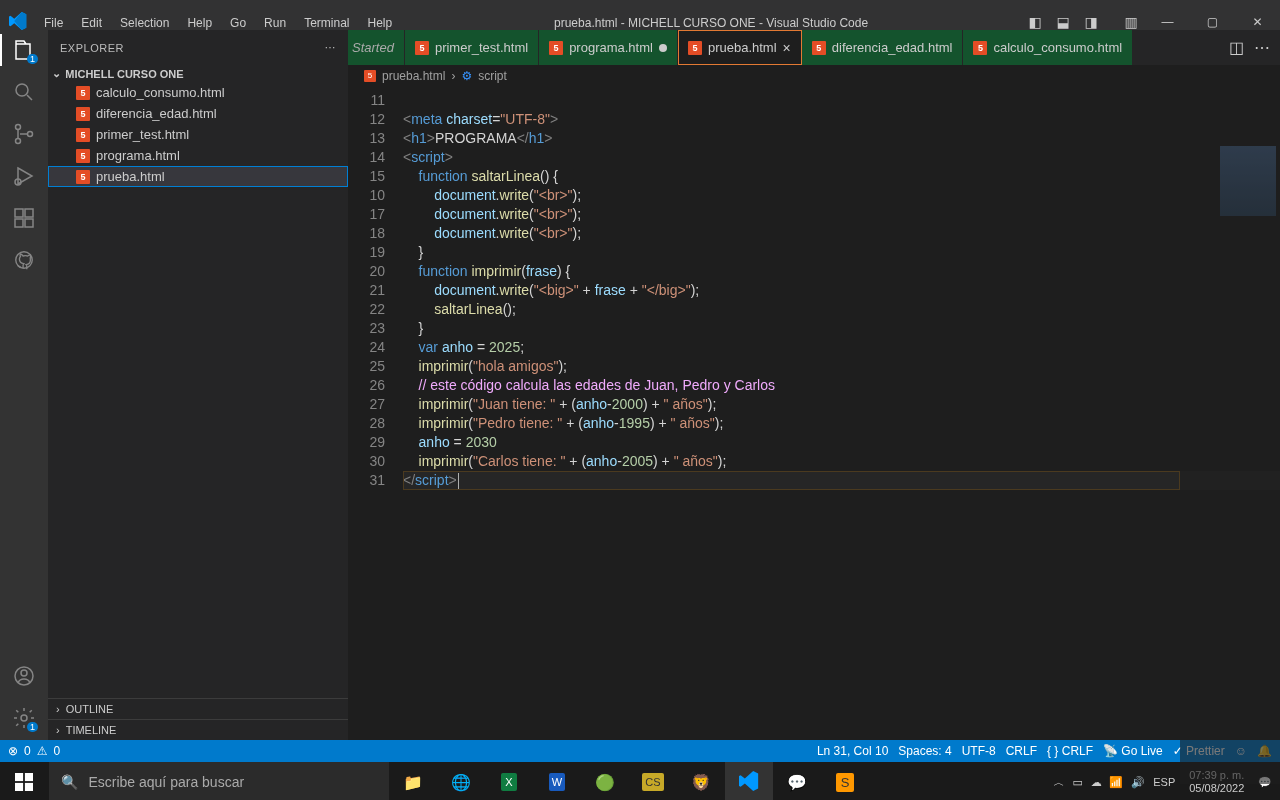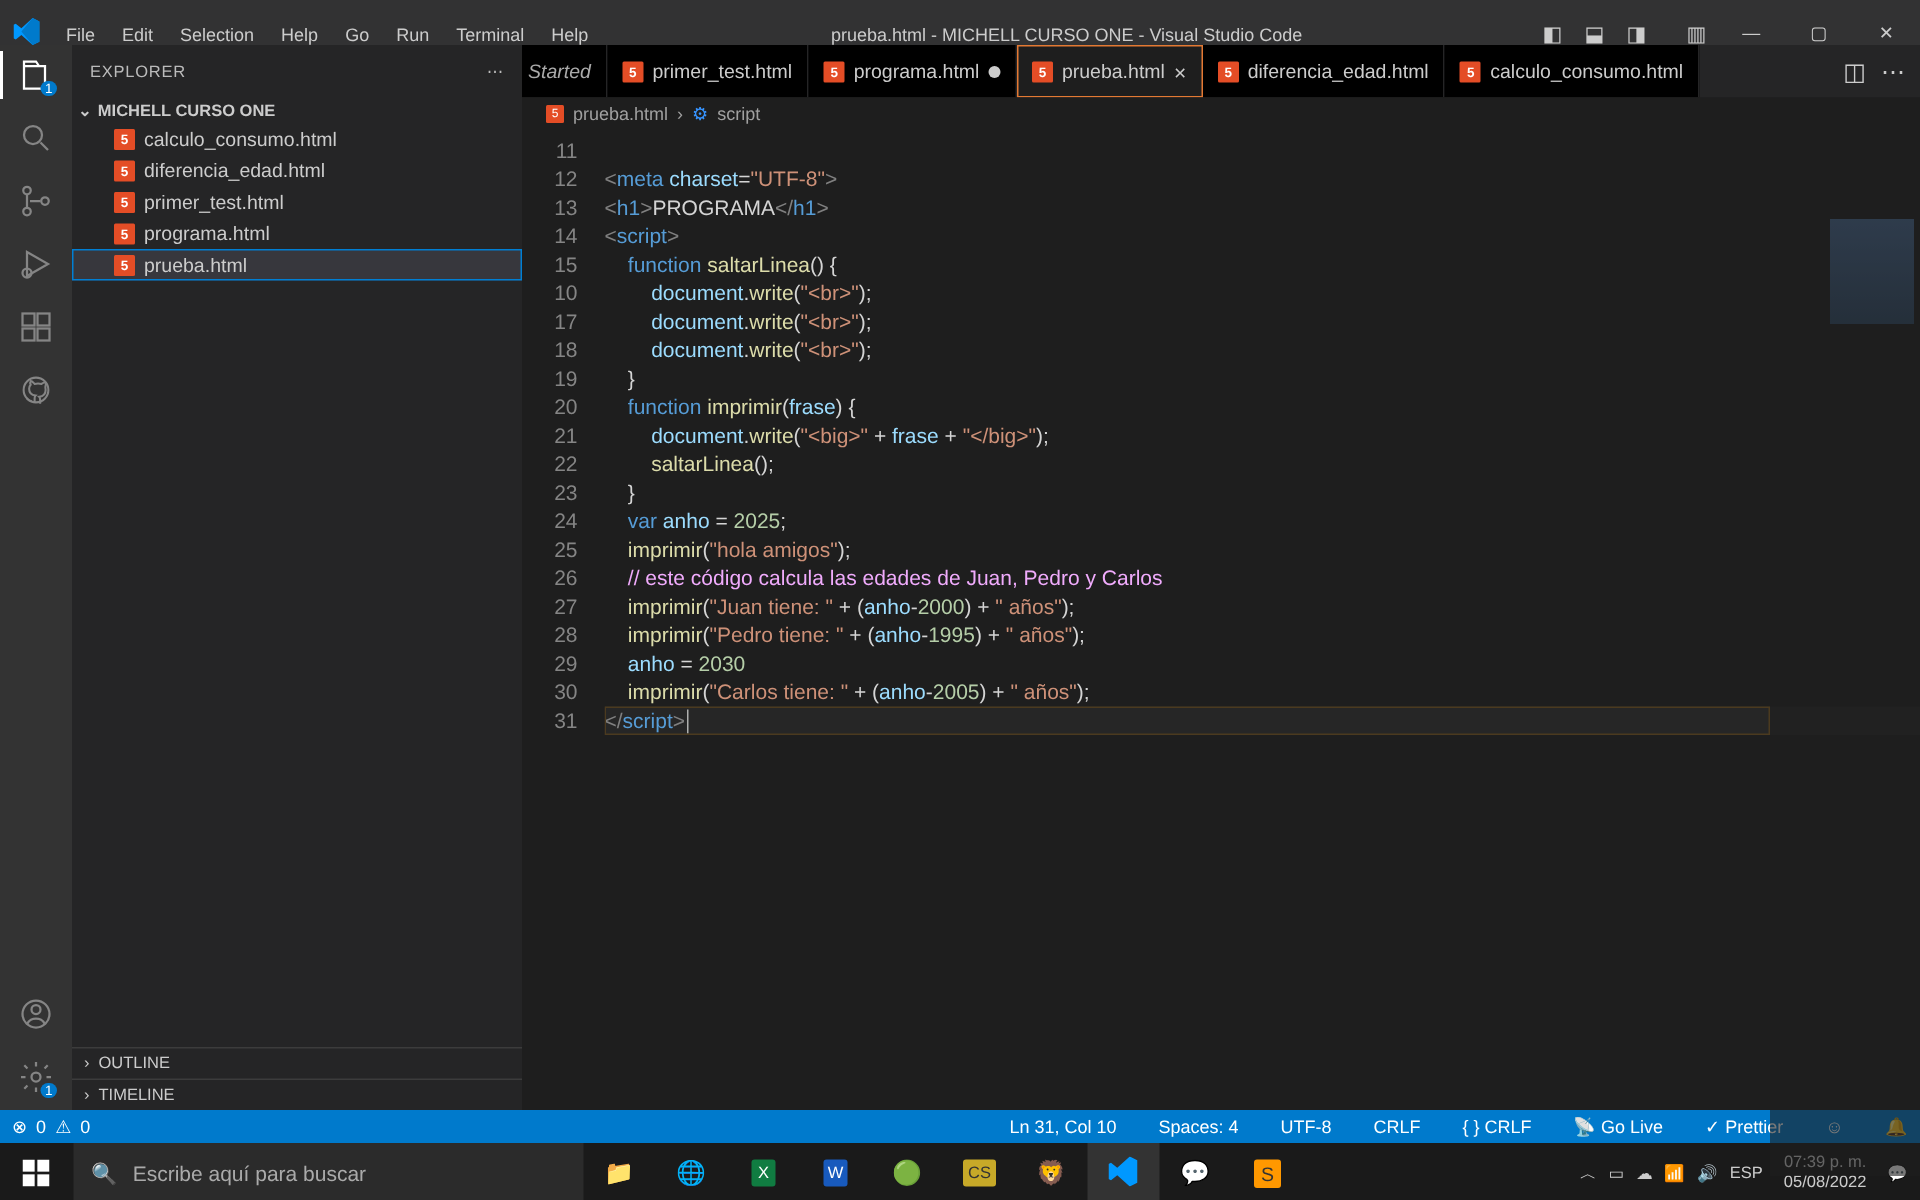--- a/index.html
+++ b/index.html
@@ -21,21 +21,21 @@
 .sidebar { width: 300px; background:#252526; display:flex; flex-direction:column; }
 .sidebar-head { height:35px; display:flex; align-items:center; justify-content:space-between; padding:0 12px; font-size:11px; letter-spacing:0.5px; color:#bbb;}
 .sidebar-folder { display:flex; align-items:center; gap:4px; padding:2px 8px 2px 4px; font-size:11px; font-weight:bold; color:#ccc;}
 .file-item { display:flex; align-items:center; gap:6px; padding:3px 8px 3px 28px; font-size:13px; color:#ccc; cursor:default;}
 .file-item.selected { background:#37373d; outline:1px solid #007fd4; outline-offset:-1px;}
 .file-item .html-ic { width:14px; height:14px; background:#e44d26; border-radius:1px; display:flex; align-items:center; justify-content:center; font-size:9px; font-weight:bold; color:#fff;}
 .sidebar-bottom { margin-top:auto; }
 .panel-head { border-top:1px solid #3c3c3c; padding:4px 8px; font-size:11px; color:#ccc; display:flex; align-items:center; gap:6px;}
 .editor-area { flex:1; display:flex; flex-direction:column; background:#1e1e1e; position:relative;}
 .tabs { height:35px; background:#252526; display:flex; align-items:stretch; overflow:hidden;}
-.tab { display:flex; align-items:center; gap:6px; padding:0 10px; background:#000000; border-right:1px solid #252526; font-size:13px; color:#ccc; white-space:nowrap;}
+.tab { display:flex; align-items:center; gap:6px; padding:0 10px; background:#14532d; border-right:1px solid #252526; font-size:13px; color:#ccc; white-space:nowrap;}
 .tab.partial { padding-left:4px; font-style:italic; color:#aaa;}
 .tab.active { background:#1e1e1e; }
 .tab.active-box { outline:1px solid #e37933; outline-offset:-1px;}
 .tab .html-ic { width:14px; height:14px; background:#e44d26; border-radius:1px; display:flex; align-items:center; justify-content:center; font-size:9px; font-weight:bold; color:#fff;}
 .tab .dot { width:8px; height:8px; border-radius:50%; background:#ccc;}
 .tab .close { font-size:14px; color:#ccc;}
 .tabs-right { margin-left:auto; display:flex; align-items:center; gap:10px; padding:0 10px; color:#ccc;}
 .breadcrumb { height:22px; background:#1e1e1e; display:flex; align-items:center; gap:6px; padding:0 16px; font-size:12px; color:#a0a0a0; border-bottom:1px solid #1e1e1e;}
 .breadcrumb .html-ic { width:12px; height:12px; background:#e44d26; border-radius:1px; display:flex; align-items:center; justify-content:center; font-size:8px; color:#fff;}
 .breadcrumb .js-ic { color:#3794ff; font-size:12px;}
@@ -48,21 +48,21 @@
 .line.current::after { content:""; position:absolute; left:0; right:100px; top:0; bottom:0; border:1px solid #4b3a1f; pointer-events:none;}
 .cursor-mark { display:inline-block; width:1px; height:16px; background:#aeafad; vertical-align:middle; margin-left:1px;}
 .minimap { position:absolute; right:0; top:57px; width:100px; height:640px; background:#1e1e1e; opacity:0.6;}
 .minimap .mm-box { position:absolute; top:2px; right:4px; width:56px; height:70px; background:linear-gradient(#3a506b,#2a3b4d);}
 
 .t-tag{color:#808080;} .t-name{color:#569cd6;} .t-attr{color:#9cdcfe;} .t-str{color:#ce9178;}
 .t-kw{color:#569cd6;} .t-fn{color:#dcdcaa;} .t-var{color:#9cdcfe;} .t-num{color:#b5cea8;}
 .t-com{color:#f0abfc;} .t-txt{color:#d4d4d4;} .t-pun{color:#d4d4d4;}
 .statusbar { height:22px; background:#007acc; color:#fff; display:flex; align-items:center; font-size:12px; padding:0 8px; gap:10px;}
 .statusbar .sb-left { display:flex; align-items:center; gap:6px;}
-.statusbar .sb-right { margin-left:auto; display:flex; align-items:center; gap:28px;}
+.statusbar .sb-right { margin-left:auto; display:flex; align-items:center; gap:10px;}
 .taskbar { height:40px; background:#1a1a1a; display:flex; align-items:center; }
 .taskbar .start { width:48px; height:40px; display:flex; align-items:center; justify-content:center; background:#1a1a1a;}
 .taskbar .search { flex:0 0 340px; height:40px; background:#2b2b2b; display:flex; align-items:center; padding:0 12px; color:#aaa; font-size:14px; gap:10px; margin-left:1px;}
 .taskbar .tb-icons { display:flex; align-items:center; height:40px;}
 .taskbar .tb-icons .tic { width:48px; height:40px; display:flex; align-items:center; justify-content:center;}
 .taskbar .tb-icons .tic.active { border-bottom:2px solid #76b9ed; background:#333;}
 .taskbar .tray { margin-left:auto; display:flex; align-items:center; gap:8px; padding:0 8px; color:#ccc; font-size:11px;}
 .taskbar .clock { text-align:right; line-height:13px; padding:0 6px;}
 .chev{ display:inline-block; transform:rotate(0);}   
 svg { display:block; }

